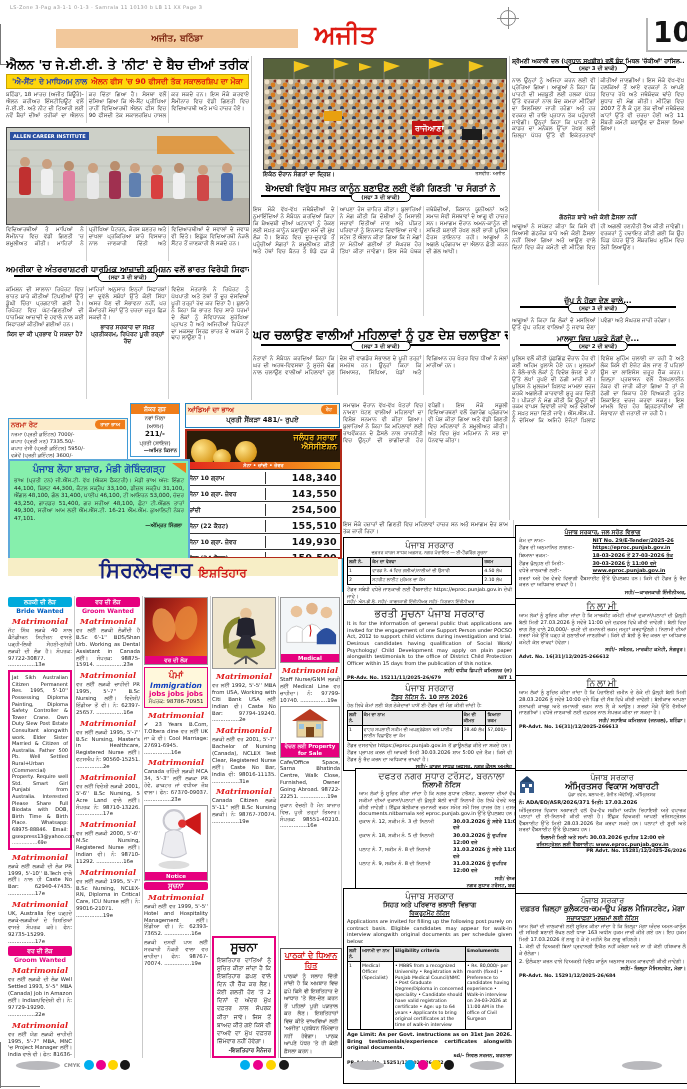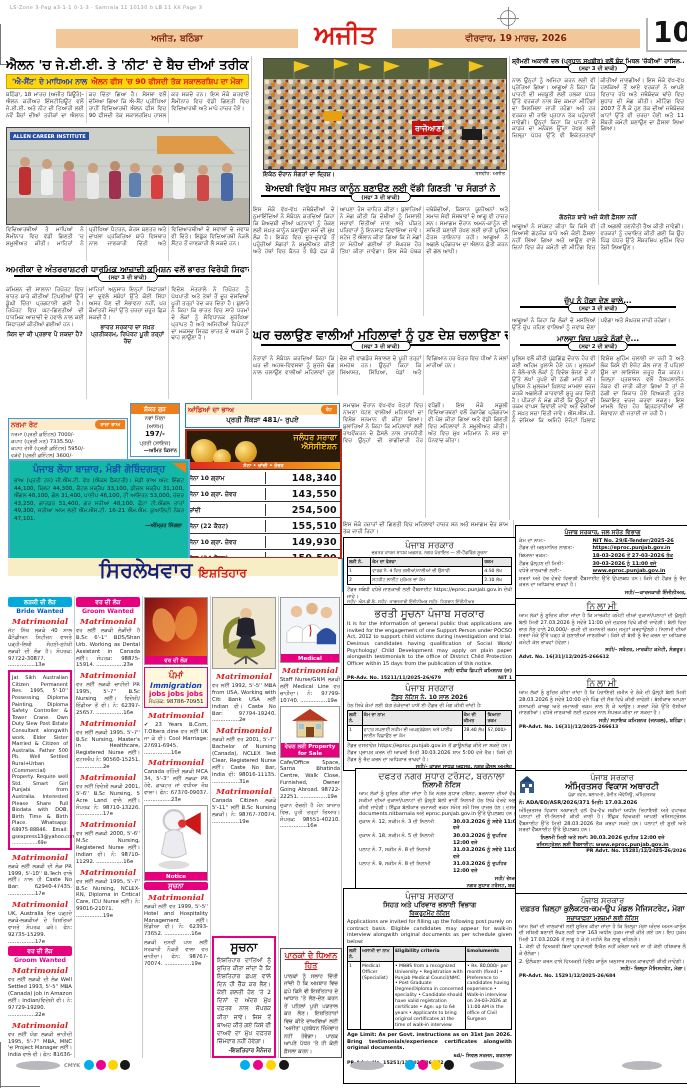--- a/index.html
+++ b/index.html
@@ -46,21 +46,21 @@
   .goldbox{position:absolute;border:2px solid #b22a1a;background:#fff;overflow:hidden;}
   .goldimg{height:38px;background:#2d1c08;position:relative;overflow:hidden;}
   .coin{position:absolute;border-radius:50%;background:radial-gradient(circle at 35% 35%,#ffe48a,#d99a1c 70%,#8a5c08);}
   .goldname{position:absolute;right:3px;top:3px;text-align:right;font-weight:bold;color:#ffc41f;font-size:8px;line-height:1.1;text-shadow:1px 1px 0 #000;}
   .goldstrip{position:absolute;left:0;right:0;bottom:0;background:linear-gradient(90deg,#e2261d,#f7a81b);color:#fff;
              font-size:5px;font-weight:bold;text-align:center;line-height:7px;}
   .grow{display:flex;border-top:1px solid #333;align-items:center;}
   .grow:first-child{border-top:none;}
   .glab{width:52%;font-size:6px;font-weight:bold;padding:2px;border-right:1px solid #333;}
   .gval{width:48%;font-size:9.5px;font-weight:bold;text-align:right;padding:2px 3px;letter-spacing:.3px;}
-  .ironbox{position:absolute;border:2px solid #5fa9da;background:#14b8a6;overflow:hidden;padding:2px 4px;}
+  .ironbox{position:absolute;border:2px solid #5fa9da;background:#86efac;overflow:hidden;padding:2px 4px;}
   .irontitle{font-weight:bold;color:#1547ae;font-size:9.5px;text-align:center;white-space:nowrap;}
   .ironarrow{position:absolute;right:2px;top:2px;width:0;height:0;border-top:10px solid #ef7d1a;border-left:14px solid transparent;}
   .ironbody{font-size:5.6px;line-height:1.35;text-align:justify;color:#222;margin-top:2px;}
   
   .cbanL{position:absolute;background:#f7eec6;display:flex;align-items:baseline;justify-content:center;gap:6px;}
   .cbanL .big{font-size:21px;font-weight:bold;color:#14207c;}
   .cbanL .small{font-size:12px;font-weight:bold;color:#d01414;}
   .cbanR{position:absolute;background:#24b4e6;display:flex;align-items:center;justify-content:center;gap:10px;}
   .cbanR .big{font-size:22px;font-weight:bold;color:#14207c;letter-spacing:1px;}
   .cbanR .small{font-size:12px;font-weight:bold;color:#fff;}
@@ -122,21 +122,20 @@
   <div class="print-line">LS-Zone 3-Pag a3-1-1 0-1-3 - Samrala   11 10130 b   LB 11 XX   Page 3</div>
   <div class="regcross"></div>
   <div class="cropv" style="left:0;top:24px;height:40px;"></div>
   <div class="croph" style="left:0;top:64px;width:14px;"></div>
   <div class="croph" style="left:672px;top:590px;width:15px;"></div>
   <div class="cropv" style="left:0;top:1042px;height:46px;"></div>
   <div class="croph" style="left:0;top:1086px;width:40px;"></div>
 
   <div class="mhbar" style="left:56px;width:242px;">ਅਜੀਤ, ਬਠਿੰਡਾ</div>
   <div class="mhlogo">ਅਜੀਤ</div>
-  <div class="mhbar" style="left:392px;width:248px;">ਵੀਰਵਾਰ, 19 ਮਾਰਚ, 2026</div>
   <div class="mhpage">10</div>
 
   <div class="vline" style="left:251px;top:56px;height:344px;"></div>
   <div class="vline" style="left:509px;top:56px;height:464px;"></div>
   <div class="vline" style="left:341px;top:556px;height:502px;"></div>
   <div class="vline" style="left:513px;top:520px;height:538px;"></div>
 
   <div class="abs" style="left:6px;top:56px;width:243px;">
     <div class="hl" style="font-size:13px;line-height:18px;text-align:center;">ਐਲਨ 'ਚ ਜੇ.ਈ.ਈ. ਤੇ 'ਨੀਟ' ਦੇ ਬੈਚ ਦੀਆਂ ਤਰੀਕਾਂ ਦਾ ਐਲਾਨ</div>
     <div class="yellowbar">
@@ -289,21 +288,21 @@
       <div>ਵੜੇਵੇਂ (ਪ੍ਰਤੀ ਕੁਇੰਟਲ) 3600/-</div>
       <div>95 ਕਿਸਮ ਵਧੀਆ ਰੂਈ, ਖਾਂਡੀ</div>
     </div>
     <div class="rsign">—ਟਿੱਕਾ ਕਿਸਾਨ</div>
   </div>
   <div class="ratebox" style="left:130px;top:403px;width:48px;height:52px;">
     <div style="background:#ef7d1a;color:#fff;font-weight:bold;font-size:6px;text-align:center;padding:1px 0;">ਸ਼ੱਕਰ ਗੁੜ</div>
     <div style="font-size:5.4px;text-align:center;line-height:1.4;padding-top:1px;">
       <div>ਨਵਾਂ ਮਿੱਠਾ</div>
       <div>(ਆਸਮ)</div>
-      <div style="font-weight:bold;font-size:7px;">197/-</div>
+      <div style="font-weight:bold;font-size:7px;">211/-</div>
       <div>ਪ੍ਰਤੀ (ਸਾਇਜ਼)</div>
     </div>
     <div class="rsign">—ਅਮਿਤ ਕਿਸਾਨ</div>
   </div>
 
   <div class="ratebox" style="left:185px;top:403px;width:153px;height:23px;border-color:#2080c0;">
     <div class="rhead">
       <span class="rtitle">ਆਂਡਿਆਂ ਦਾ ਭਾਅ</span>
       <span class="rtag">ਰੇਟ</span>
     </div>

